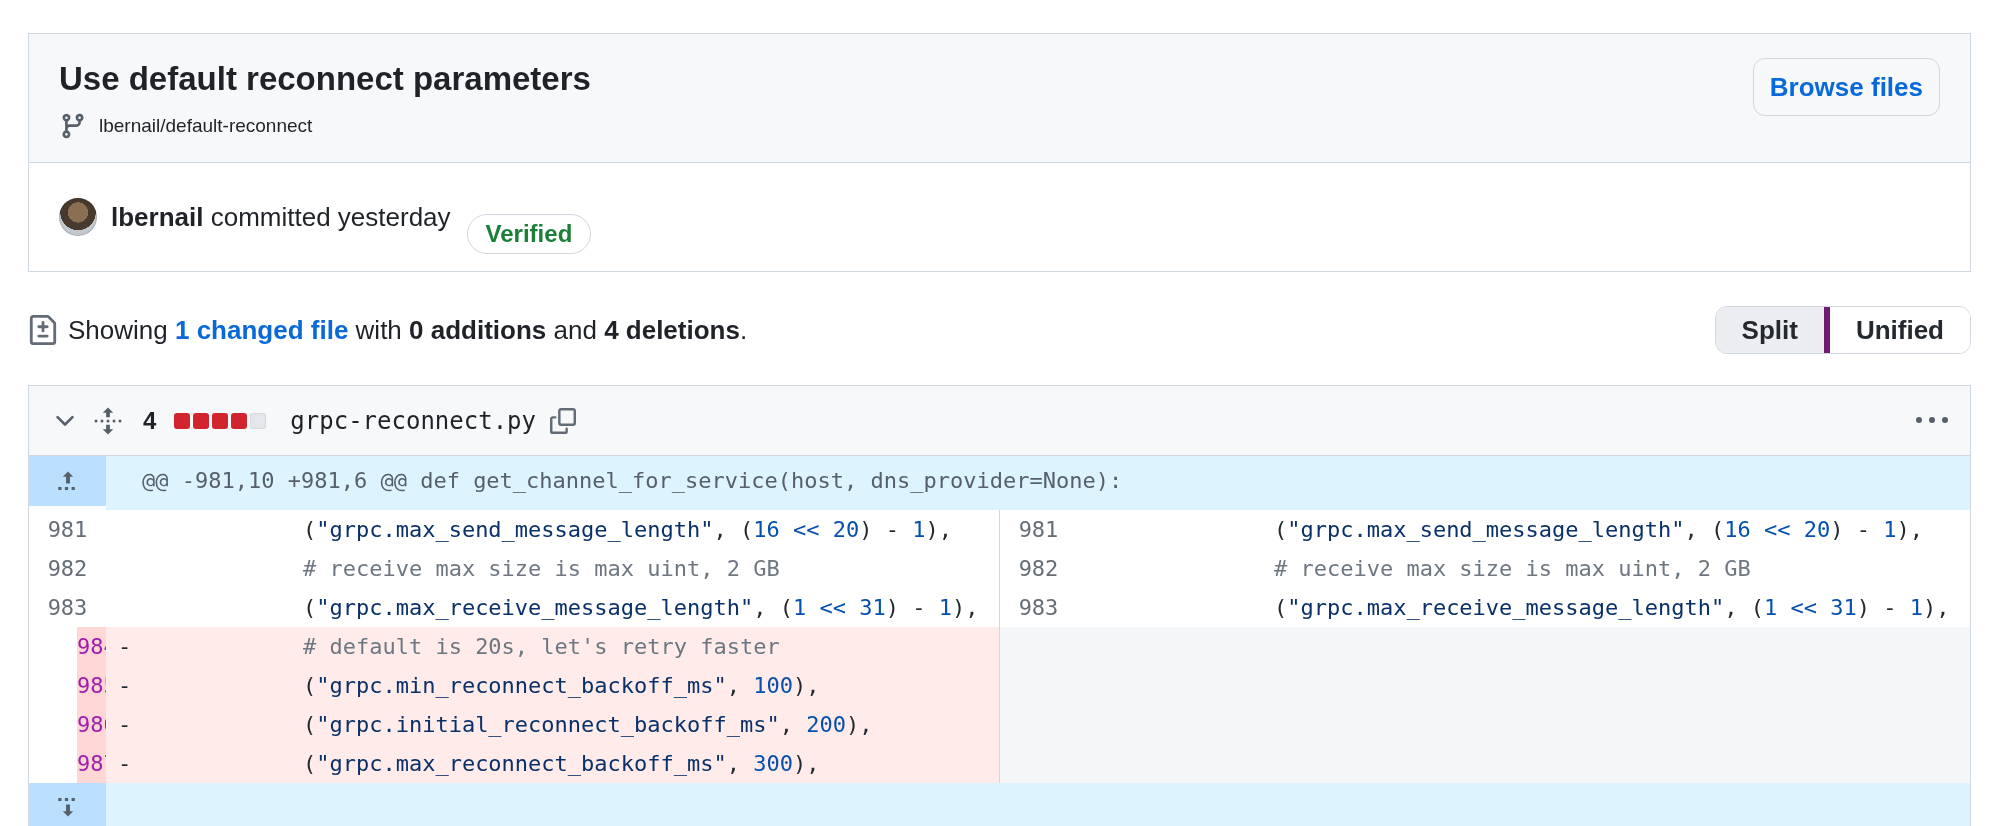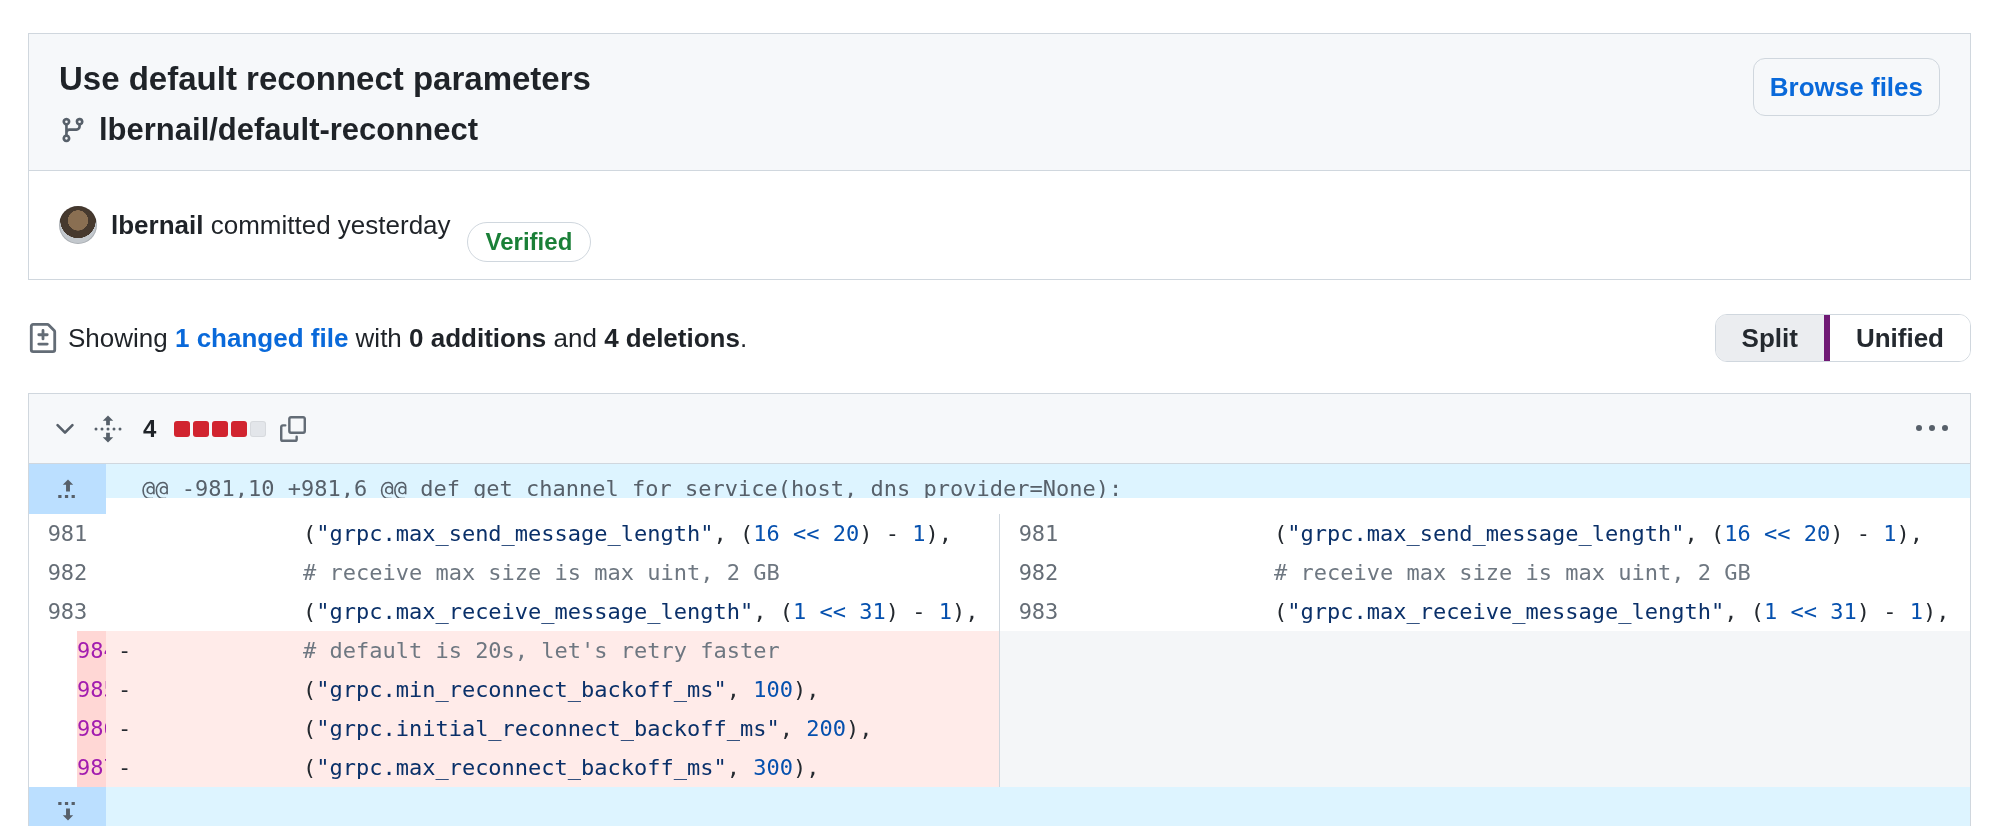--- a/index.html
+++ b/index.html
@@ -12,21 +12,21 @@
   }
   .container { padding:33px 28px 0 28px; }
 
   
   .card { border:1px solid #d0d7de; border-radius:0; overflow:hidden; background:#fff; }
   .commit-card { margin-bottom:34px; }
   .commit-top { background:#f6f8fa; padding:24px 30px 22px 30px; display:flex; justify-content:space-between; align-items:flex-start; }
   .commit-title { font-size:33px; font-weight:700; line-height:42px; color:#1f2328; }
   .branch-row { display:flex; align-items:center; gap:12px; margin-top:12px; color:#1f2328; }
   .branch-row svg { flex:0 0 auto; }
-  .branch-name { font-size:31px; font-weight:700; }
+  .branch-name { font-size:19px; font-weight:400; }
   .btn {
     display:inline-flex; align-items:center; justify-content:center;
     height:58px; padding:0 16px; border:1px solid #d0d7de; border-radius:12px;
     background:#f6f8fa; font-size:26px; font-weight:700; color:#0969da; cursor:pointer;
     white-space:nowrap;
   }
   .commit-meta { background:#fff; border-top:1px solid #d0d7de; padding:17px 30px; display:flex; align-items:center; }
   .avatar {
     width:38px; height:38px; border-radius:50%; margin-right:14px; flex:0 0 auto;
     background:radial-gradient(circle at 50% 38%, #8a6f52 0 33%, #46392e 34% 58%, #c3c8cd 59%);
@@ -83,21 +83,21 @@
   .gutter.empty, .code.empty { background:#f4f6f8; }
   .code { padding-left:12px; color:#24292f; }
   .pane-divider { border-left:1px solid #d0d7de; }
   .marker { display:inline-block; width:26px; color:#24292f; }
   .tk-pln { color:#24292f; }
   .tk-str { color:#0a3069; }
   .tk-num { color:#0550ae; }
   .tk-com { color:#6e7781; }
 
   .hunk-gutter { background:#bbdfff; height:50px; display:flex; align-items:center; justify-content:center; cursor:pointer; }
-  .hunk-text { background:#ddf4ff; height:34px; grid-column:2 / -1; color:#57606a; padding-left:36px; line-height:50px; white-space:pre; overflow:hidden; }
+  .hunk-text { background:#ddf4ff; height:54px; grid-column:2 / -1; color:#57606a; padding-left:36px; line-height:50px; white-space:pre; overflow:hidden; }
   .expand-gutter { background:#bbdfff; height:48px; display:flex; align-items:center; justify-content:center; cursor:pointer; }
   .expand-fill { background:#ddf4ff; height:48px; grid-column:2 / -1; }
 </style>
 </head>
 <body>
 
 <div class="container">
 
   <div class="card commit-card">
     <div class="commit-top">
@@ -153,20 +153,21 @@
           </svg>
         </span>
       <span class="changes-count">4</span>
       <span class="diffstat" id="diffstat">
           <span class="sq sq-del"></span>
           <span class="sq sq-del"></span>
           <span class="sq sq-del"></span>
           <span class="sq sq-del"></span>
           <span class="sq sq-neutral"></span>
         </span>
+      <span class="file-name mono">grpc-reconnect.py</span>
       <button class="icon-btn">
           <svg width="26" height="26" viewBox="0 0 16 16" fill="#636c76">
             <path d="M0 6.75C0 5.784.784 5 1.75 5h1.5a.75.75 0 0 1 0 1.5h-1.5a.25.25 0 0 0-.25.25v7.5c0 .138.112.25.25.25h7.5a.25.25 0 0 0 .25-.25v-1.5a.75.75 0 0 1 1.5 0v1.5A1.75 1.75 0 0 1 9.25 16h-7.5A1.75 1.75 0 0 1 0 14.25Z"></path>
             <path d="M5 1.75C5 .784 5.784 0 6.75 0h7.5C15.216 0 16 .784 16 1.75v7.5A1.75 1.75 0 0 1 14.25 11h-7.5A1.75 1.75 0 0 1 5 9.25Zm1.75-.25a.25.25 0 0 0-.25.25v7.5c0 .138.112.25.25.25h7.5a.25.25 0 0 0 .25-.25v-7.5a.25.25 0 0 0-.25-.25Z"></path>
           </svg>
         </button>
       <span class="spacer"></span>
       <button class="icon-btn">
           <svg width="32" height="32" viewBox="0 0 16 16" fill="#57606a">
             <path d="M8 9a1.5 1.5 0 1 0 0-3 1.5 1.5 0 0 0 0 3ZM1.5 9a1.5 1.5 0 1 0 0-3 1.5 1.5 0 0 0 0 3Zm13 0a1.5 1.5 0 1 0 0-3 1.5 1.5 0 0 0 0 3Z"></path>

